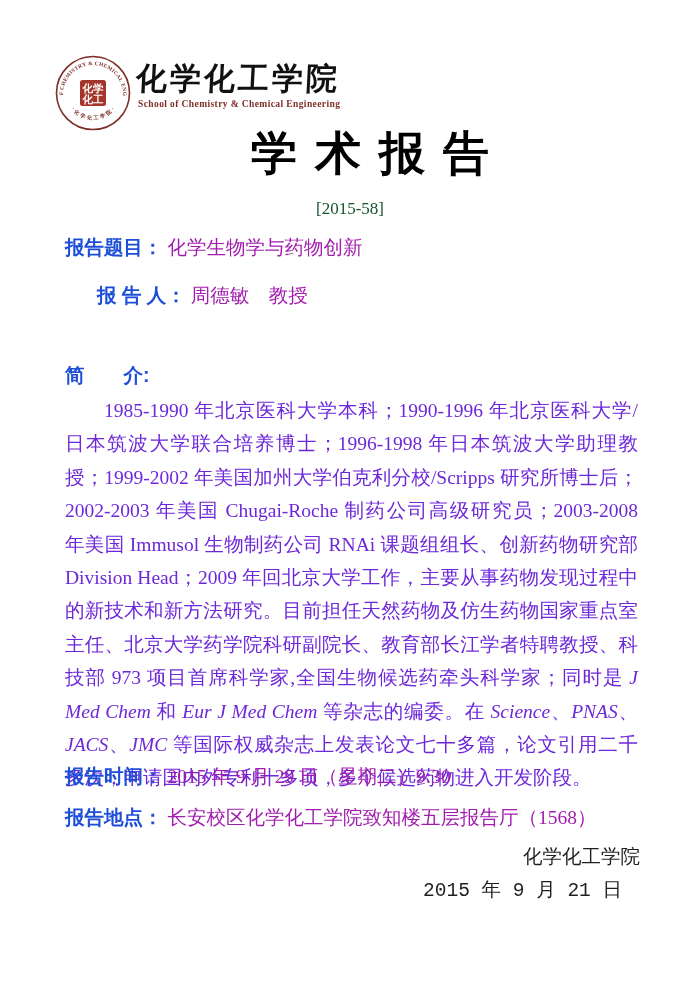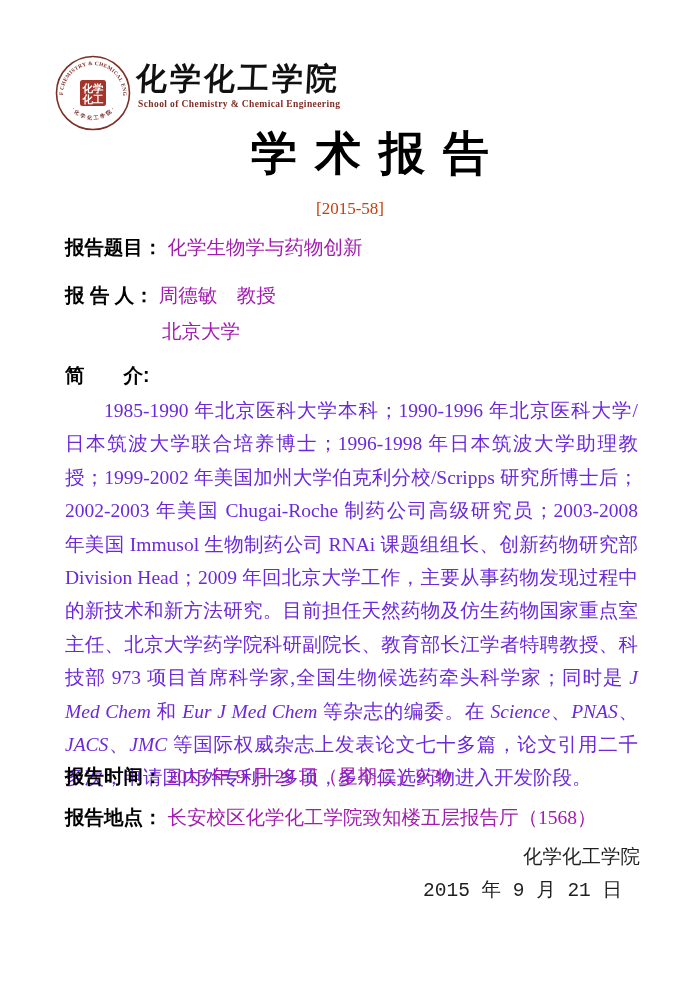--- a/index.html
+++ b/index.html
@@ -35,34 +35,34 @@
     position:absolute; left:0; right:0; top:128px;
     text-align:center;
     font-weight:bold; font-size:46px; line-height:52px;
     letter-spacing:18px; text-indent:18px;
     color:#000;
     font-family:"Liberation Serif","DejaVu Serif",serif;
     padding-left:40px;
   }
   .issue-number {
     position:absolute; left:0; right:0; top:199px;
-    text-align:center; font-size:17px; color:#c2410c;
+    text-align:center; font-size:17px; color:#14532d;
   }
 
   
   .field-row { position:absolute; left:65px; right:63px; font-size:19.5px; line-height:27px; white-space:nowrap; }
   .row-topic   { top:234px; }
-  .row-speaker { top:282px; }
+  .row-speaker { top:282px;margin-left:32px; }
   .row-affil   { top:318px; left:162px; }
   .row-intro   { top:362px; }
   .row-time    { top:763px; }
   .row-venue   { top:804px; }
   .field-label {
     font-family:"Liberation Sans","DejaVu Sans",sans-serif;
-    font-weight:bold; color:#000000;
+    font-weight:bold; color:#1d4ed8;
   }
   .field-value { color:#a21caf; }
 
   
   .bio {
     position:absolute; left:65px; top:394px; width:573px;
     font-size:19.5px; line-height:33.4px;
     text-align:justify; text-indent:2em;
     color:#6d28d9;
   }
@@ -107,23 +107,20 @@
 
   <div class="field-row row-topic">
     <span class="field-label">报告题目：</span>
     <span class="field-value">化学生物学与药物创新</span>
   </div>
 
   <div class="field-row row-speaker">
     <span class="field-label">报 告 人：</span>
     <span class="field-value">周德敏　教授</span>
   </div>
-  <div class="field-row row-affil">
-    <span class="field-value">北京大学</span>
-  </div>
 
   <div class="field-row row-intro">
     <span class="field-label">简　　介:</span>
   </div>
 
   <div class="bio"><span>1985-1990 年北京医科大学本科；1990-1996 年北京医科大学/日本筑波大学联合培养博士；1996-1998 年日本筑波大学助理教授；1999-2002 年美国加州大学伯克利分校/Scripps 研究所博士后；2002-2003 年美国 Chugai-Roche 制药公司高级研究员；2003-2008 年美国 Immusol 生物制药公司 RNAi 课题组组长、创新药物研究部 Division Head；2009 年回北京大学工作，主要从事药物发现过程中的新技术和新方法研究。目前担任天然药物及仿生药物国家重点室主任、北京大学药学院科研副院长、教育部长江学者特聘教授、科技部 973 项目首席科学家,全国生物候选药牵头科学家；同时是 </span><i>J Med Chem</i><span> 和 </span><i>Eur J Med Chem</i><span> 等杂志的编委。在 </span><i>Science</i><span>、</span><i>PNAS</i><span>、</span><i>JACS</i><span>、</span><i>JMC</i><span> 等国际权威杂志上发表论文七十多篇，论文引用二千多次，申请国内外专利十多项，多个候选药物进入开发阶段。</span></div>
 
   <div class="field-row row-time">
     <span class="field-label">报告时间：</span>
     <span class="field-value">2015 年 9 月 29 日（星期二）9:30</span>

